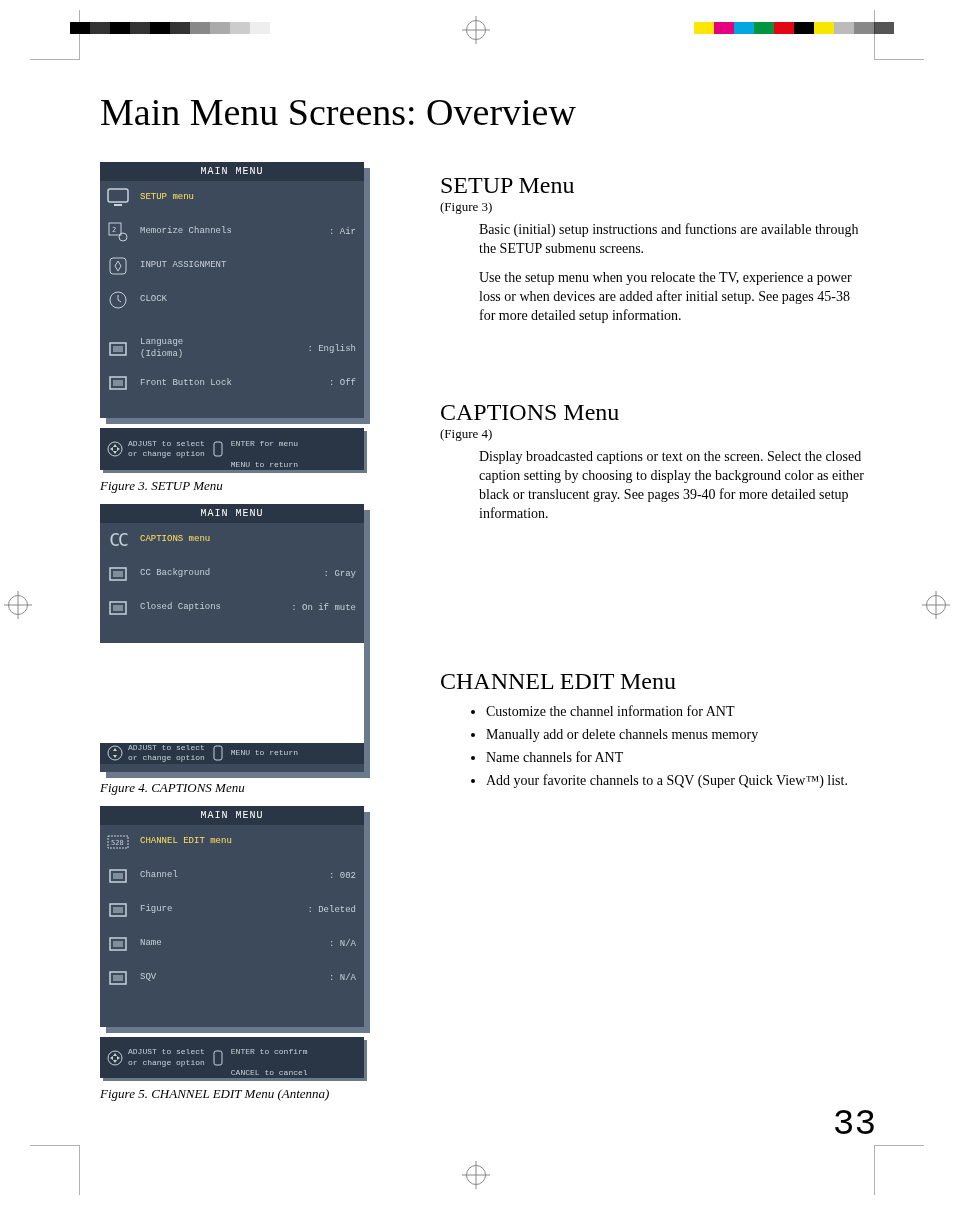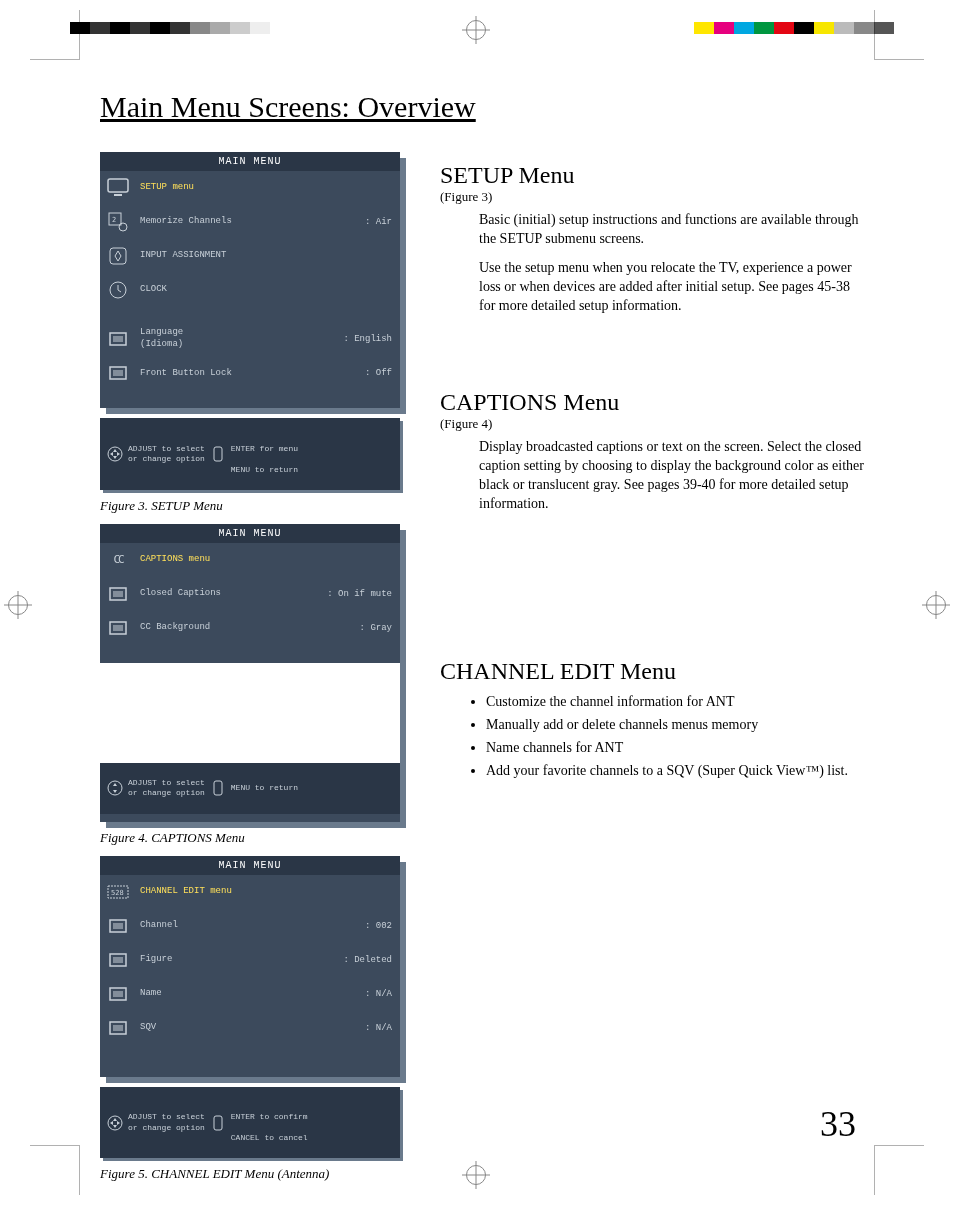--- a/index.html
+++ b/index.html
@@ -21,33 +21,32 @@
   .crop-br { position: absolute; bottom: 10px; right: 30px; width: 50px; height: 50px; border-left: 1px solid #000; border-top: 1px solid #000; opacity: 0.3;}
   .reg-circle { position: absolute; width: 20px; height: 20px; border: 1px solid #888; border-radius: 50%; }
   .reg-circle::before, .reg-circle::after { content: ""; position: absolute; background: #888; }
   .reg-circle::before { left: 50%; top: -5px; bottom: -5px; width: 1px; transform: translateX(-50%);}
   .reg-circle::after { top: 50%; left: -5px; right: -5px; height: 1px; transform: translateY(-50%);}
   .page {
     position: absolute;
     top: 90px; left: 100px; right: 90px;
   }
   h1.page-title {
-    font-size: 30px;
+    font-size: 38px;
     font-weight: normal;
     font-family: Georgia, serif;
     margin-bottom: 18px;
-    text-decoration: underline;
   }
   .columns { display: flex; gap: 30px; }
   .left-col { width: 310px; }
   .right-col { flex: 1; padding-top: 0; }
   
   .menu-box {
     position: relative;
-    width: 300px;
+    width: 264px;
     margin-top: 10px;
   }
   .menu-shadow {
     position: absolute;
     top: 6px; left: 6px; right: -6px; bottom: -6px;
     background: #6a7a8c;
     z-index: 0;
   }
   .menu-body {
     position: relative;
@@ -80,21 +79,21 @@
     flex-shrink: 0;
   }
   .menu-row .mi-label { flex: 1; white-space: pre-line; line-height: 1.3; }
   .menu-row .mi-value { white-space: nowrap; }
   .menu-row.highlight .mi-label, .menu-row.highlight .mi-value { color: #ffe05a; }
   .menu-footer {
     background: #2a3646;
     color: #c8d0d8;
     font-family: 'Courier New', monospace;
     font-size: 8px;
-    padding: 15px 6px;
+    padding: 0 6px;
     display: flex;
     align-items: center;
     gap: 4px;
     line-height: 1.3;
   }
   .menu-footer .ficon {
     width: 18px; height: 18px;
     display: inline-flex; align-items: center; justify-content: center;
     flex-shrink: 0;
   }
@@ -111,24 +110,24 @@
     font-weight: normal;
     font-family: Georgia, serif;
     margin-top: 4px;
   }
   .figref { font-size: 13px; margin-bottom: 6px; }
   .para { font-size: 14px; line-height: 1.35; margin-bottom: 10px; margin-left: 39px; }
   ul.bullets { list-style: disc; margin: 6px 0 12px 46px; font-size: 14px; line-height: 1.5; }
   ul.bullets li { margin-bottom: 2px; }
   .page-number {
     position: absolute;
-    right: 98px;
+    right: 78px;
     bottom: 60px;
     font-size: 36px;
-    font-family: Liberation Serif, serif;
+    font-family: Liberation Mono, monospace;
   }
   
   svg { display: block; }
 </style>
 </head>
 <body>
 
 <div class="colorbar-left">
   <span style="background:#000"></span>
     <span style="background:#333"></span>
@@ -267,42 +266,42 @@
         </div>
       </div>
       <div class="fig-caption">Figure 3.  SETUP Menu</div>
 
       <div class="menu-box">
         <div class="menu-shadow"></div>
         <div class="menu-body">
           <div class="menu-title">MAIN MENU</div>
 
           <div class="menu-row highlight">
-            <span class="mi-icon" style="font-family:monospace;color:#c8d0d8;font-size:11px;letter-spacing:-2px;">CC</span>
+            <span class="mi-icon" style="font-family:monospace;color:#c8d0d8;font-size:18px;letter-spacing:-2px;">CC</span>
             <span class="mi-label">CAPTIONS menu</span>
+          </div>
+          <div class="menu-row">
+            <span class="mi-icon">
+              <svg width="20" height="20" viewBox="0 0 20 20">
+                  <rect x="2" y="4" width="16" height="12" fill="none" stroke="#c8d0d8" stroke-width="1.5"></rect>
+                  <rect x="5" y="7" width="10" height="6" fill="#c8d0d8" opacity="0.5"></rect>
+                </svg>
+            </span>
+            <span class="mi-label">CC Background</span>
+            <span class="mi-value">: Gray</span>
           </div>
           <div class="menu-row">
             <span class="mi-icon">
               <svg width="20" height="20" viewBox="0 0 20 20">
                   <rect x="2" y="4" width="16" height="12" fill="none" stroke="#c8d0d8" stroke-width="1.5"></rect>
                   <rect x="5" y="7" width="10" height="6" fill="#c8d0d8" opacity="0.5"></rect>
                 </svg>
             </span>
             <span class="mi-label">Closed Captions</span>
             <span class="mi-value">: On if mute</span>
-          </div>
-          <div class="menu-row">
-            <span class="mi-icon">
-              <svg width="20" height="20" viewBox="0 0 20 20">
-                  <rect x="2" y="4" width="16" height="12" fill="none" stroke="#c8d0d8" stroke-width="1.5"></rect>
-                  <rect x="5" y="7" width="10" height="6" fill="#c8d0d8" opacity="0.5"></rect>
-                </svg>
-            </span>
-            <span class="mi-label">CC Background</span>
-            <span class="mi-value">: Gray</span>
           </div>
           <div style="height:18px"></div>
           <div style="background:#fff;height:100px;margin:0;"></div>
           <div class="menu-footer">
             <span class="ficon">
               <svg width="16" height="16" viewBox="0 0 16 16">
                   <circle cx="8" cy="8" r="7" fill="none" stroke="#c8d0d8"></circle>
                   <path d="M8 3 L10 6 H6 Z M8 13 L6 10 H10 Z" fill="#c8d0d8"></path>
                 </svg>
             </span>

